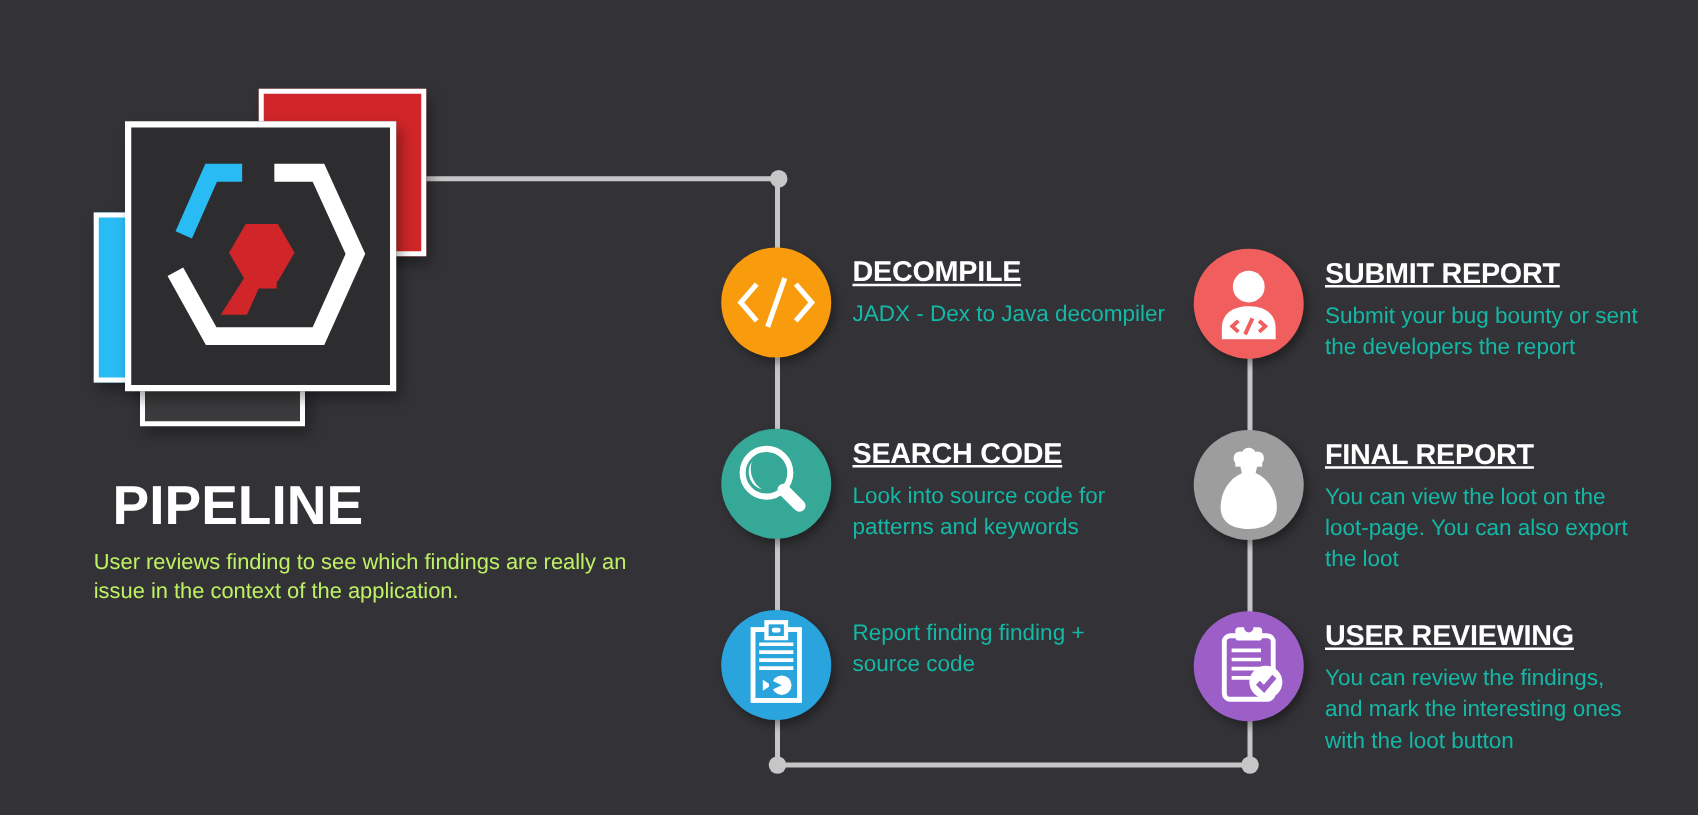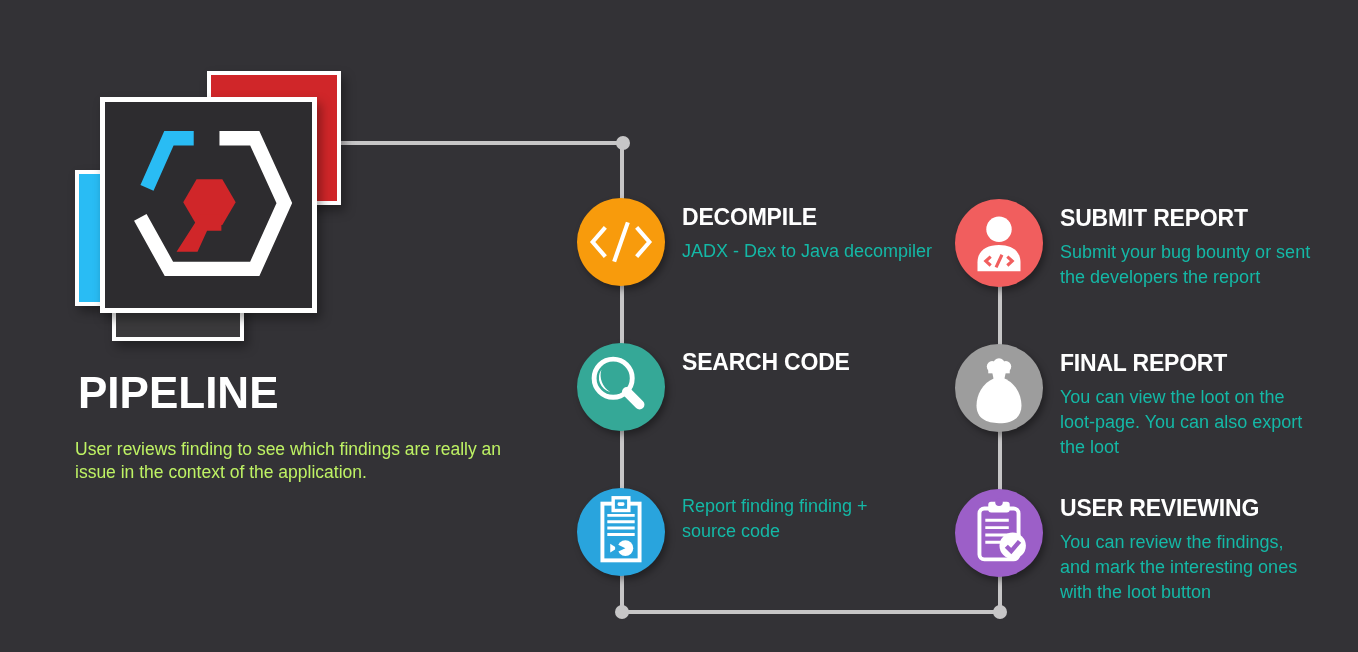--- a/index.html
+++ b/index.html
@@ -18,36 +18,36 @@
   .dot{position:absolute;width:14px;height:14px;border-radius:50%;background:#C7C6C7;z-index:2;}
   
   .logo-piece{position:absolute;border:4px solid #fff;box-shadow:4px 6px 10px rgba(0,0,0,.35);}
   .logo-red{left:207px;top:71px;width:126px;height:126px;background:var(--logo-red,#D02629);z-index:3;}
   .logo-cyan{left:75px;top:170px;width:32px;height:128px;background:var(--logo-cyan,#29BCF4);z-index:3;}
   .logo-tab{left:112px;top:280px;width:124px;height:53px;background:#3B3A3C;z-index:3;}
   .logo-main{left:100px;top:97px;width:207px;height:206px;background:#2D2C2F;border-width:5px;z-index:4;}
   .logo-main svg{display:block;width:100%;height:100%;}
   
   .page-title{
-    position:absolute;left:74px;top:364px;margin:4px;
+    position:absolute;left:74px;top:364px;margin:16px;
     font-size:44px;font-weight:bold;color:#fff;letter-spacing:0px;z-index:3;
   }
   .page-desc{
     position:absolute;left:75px;top:438px;margin:0;width:480px;
     font-size:17.5px;line-height:23px;color:#bef264;white-space:pre-line;z-index:3;
   }
   
   .step{position:absolute;z-index:3;}
   .circle{
     position:absolute;left:0;top:0;width:88px;height:88px;border-radius:50%;
     background:var(--c,#888);box-shadow:3px 4px 7px rgba(0,0,0,.35);
   }
   .circle svg{display:block;width:88px;height:88px;}
   .step-text{position:absolute;left:105px;top:6px;width:330px;}
-  .step-title{margin:0 0 8px 0;font-size:23px;font-weight:bold;color:#fff;letter-spacing:-0.2px;}
+  .step-title{margin:0 0 8px 0;font-size:23px;font-weight:bold;color:#fff;letter-spacing:-0.2px;text-decoration:underline;}
   .step-desc{margin:0;font-size:18px;line-height:25px;color:#14b8a6;white-space:pre-line;}
 </style>
 </head>
 <body style="background: rgb(51, 50, 54);">
 
 <div class="canvas">
 
   <div class="line" style="left: 341px; top: 141px; width: 284px; height: 4px; background: rgb(199, 198, 199);"></div>
   <div class="line" style="left: 620px; top: 141px; width: 4px; height: 473px; background: rgb(199, 198, 199);"></div>
   <div class="line" style="left: 620px; top: 610px; width: 382px; height: 4px; background: rgb(199, 198, 199);"></div>
@@ -87,20 +87,22 @@
   <div class="step" style="left: 577px; top: 343px; --c: #35A897;">
     <div class="circle">
       <svg viewBox="0 0 90 90">
         <circle cx="37" cy="36" r="19.5" fill="none" stroke="#fff" stroke-width="5"></circle>
         <path d="M25,27 a15,15 0 0 0 9,23 a20,20 0 0 1 -9,-23 Z" fill="#fff"></path>
         <line x1="51" y1="50" x2="64" y2="63" stroke="#fff" stroke-width="10" stroke-linecap="round"></line>
       </svg>
     </div>
     <div class="step-text">
       <h2 class="step-title">SEARCH CODE</h2>
+      <p class="step-desc">Look into source code for
+patterns and keywords</p>
     </div>
   </div>
 
   <div class="step" style="left: 577px; top: 488px; --c: #29A4DD;">
     <div class="circle">
       <svg viewBox="0 0 90 90">
         <rect x="26" y="16" width="38" height="58" fill="none" stroke="#fff" stroke-width="4"></rect>
         <rect x="37" y="10" width="16" height="13" fill="var(--c)" stroke="#fff" stroke-width="3.5"></rect>
         <rect x="41.5" y="14.5" width="7" height="4" rx="1.5" fill="#fff"></rect>
         <path d="M31,28 H59 M31,34.5 H59 M31,41 H59 M31,47.5 H59" stroke="#fff" stroke-width="3"></path>

